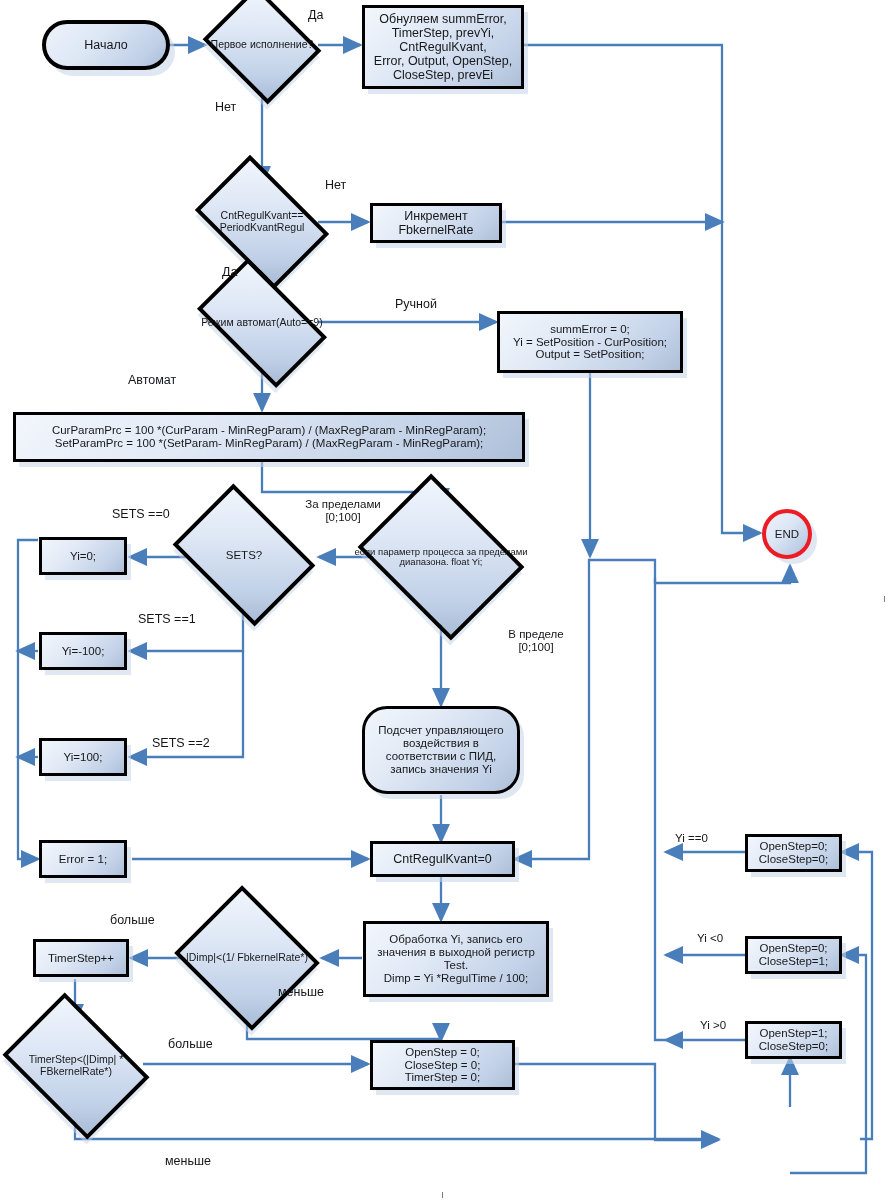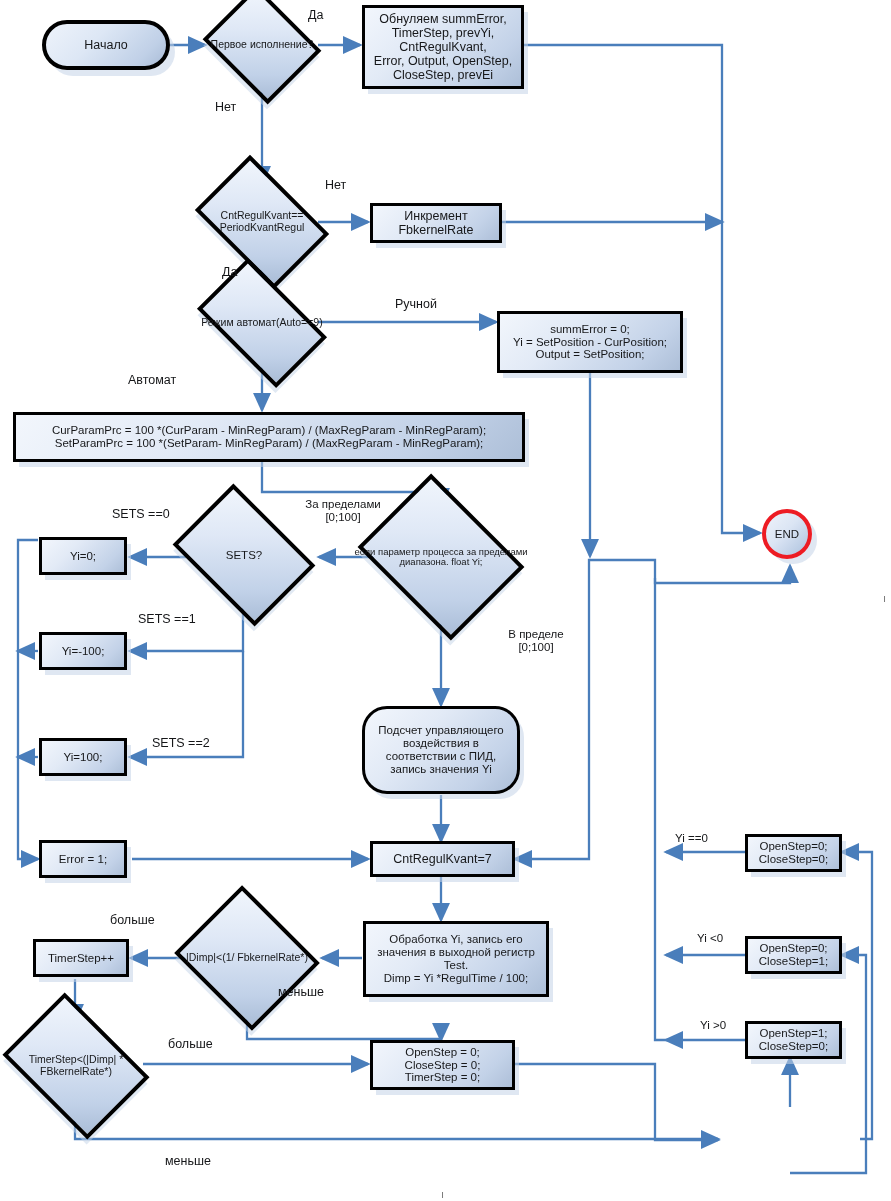--- a/index.html
+++ b/index.html
@@ -213,21 +213,21 @@
   </div>
 
   <div class="node proc f11" style="left:362px;top:706px;width:158px;height:88px;border-radius:25px;">
     <span class="nlabel">Подсчет управляющего
 воздействия в
 соответствии с ПИД,
 запись значения Yi</span>
   </div>
 
   <div class="node proc f12" style="left:370px;top:841px;width:145px;height:36px;">
-    <span class="nlabel">CntRegulKvant=7</span>
+    <span class="nlabel">CntRegulKvant=0</span>
   </div>
 
   <div class="node proc f11" style="left:363px;top:921px;width:186px;height:76px;">
     <span class="nlabel">Обработка Yi, запись его
 значения в выходной регистр
 Test.
 Dimp = Yi *RegulTime / 100;</span>
   </div>
 
   <div class="dia" style="left:192px;top:910px;width:110px;height:96px;">

